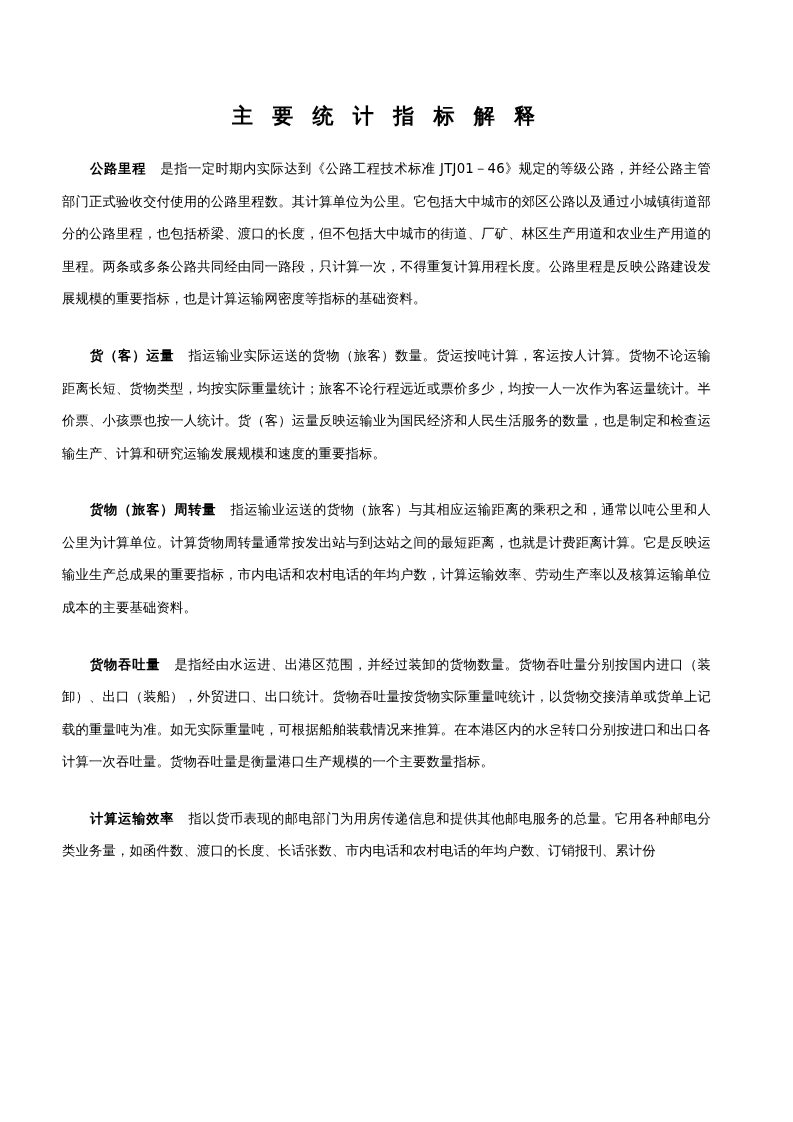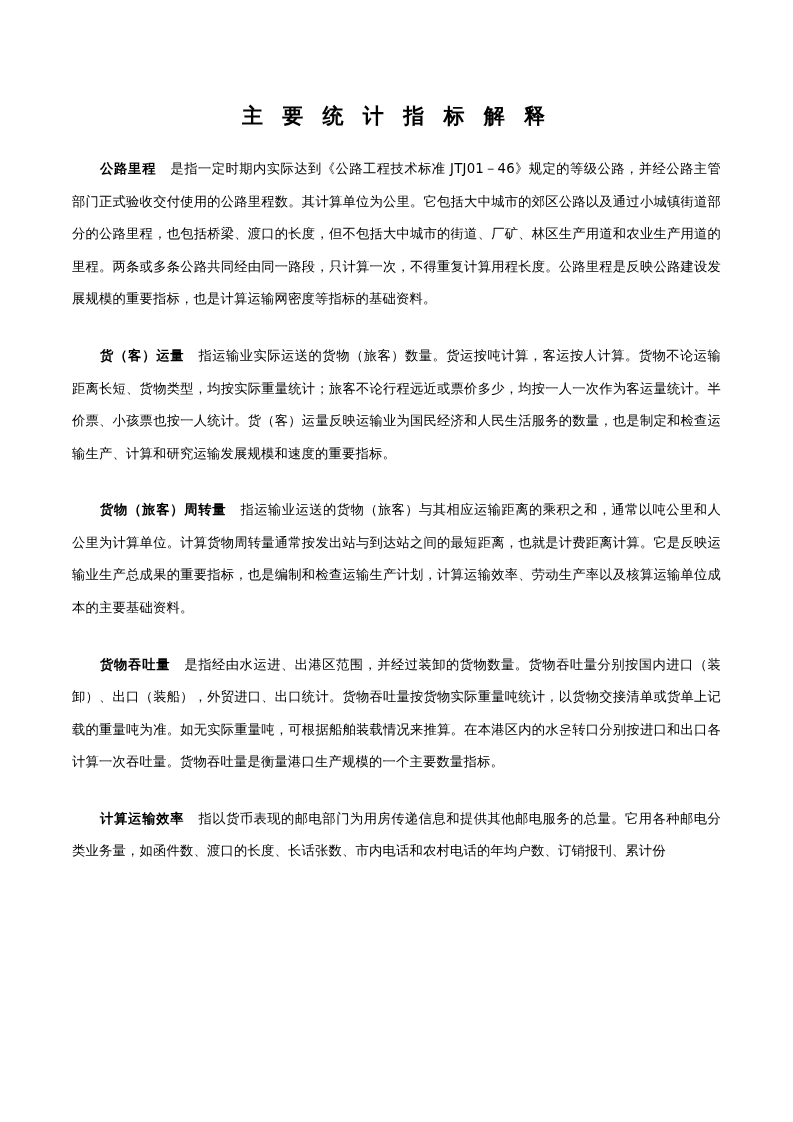--- a/index.html
+++ b/index.html
@@ -13,21 +13,21 @@
   .page {
     position: relative;
     width: 793px;
     height: 1122px;
     background: #ffffff;
     box-sizing: border-box;
     overflow: hidden;
   }
   .content {
     position: absolute;
-    left: 72px;
+    left: 62px;
     top: 0;
     width: 649px;
     height: 1122px;
   }
   .doc-title {
     margin-top: 104px;
     text-align: center;
     font-size: 21px;
     font-weight: bold;
     letter-spacing: 6px;
@@ -67,21 +67,21 @@
 
     <p class="para">
       <span class="term">公路里程</span><span class="gap"></span><span class="body-text">是指一定时期内实际达到《公路工程技术标准 JTJ01－46》规定的等级公路，并经公路主管部门正式验收交付使用的公路里程数。其计算单位为公里。它包括大中城市的郊区公路以及通过小城镇街道部分的公路里程，也包括桥梁、渡口的长度，但不包括大中城市的街道、厂矿、林区生产用道和农业生产用道的里程。两条或多条公路共同经由同一路段，只计算一次，不得重复计算用程长度。公路里程是反映公路建设发展规模的重要指标，也是计算运输网密度等指标的基础资料。</span>
     </p>
 
     <p class="para">
       <span class="term">货（客）运量</span><span class="gap"></span><span class="body-text">指运输业实际运送的货物（旅客）数量。货运按吨计算，客运按人计算。货物不论运输距离长短、货物类型，均按实际重量统计；旅客不论行程远近或票价多少，均按一人一次作为客运量统计。半价票、小孩票也按一人统计。货（客）运量反映运输业为国民经济和人民生活服务的数量，也是制定和检查运输生产、计算和研究运输发展规模和速度的重要指标。</span>
     </p>
 
     <p class="para">
-      <span class="term">货物（旅客）周转量</span><span class="gap"></span><span class="body-text">指运输业运送的货物（旅客）与其相应运输距离的乘积之和，通常以吨公里和人公里为计算单位。计算货物周转量通常按发出站与到达站之间的最短距离，也就是计费距离计算。它是反映运输业生产总成果的重要指标，也是编制和检查运输生产计划，计算运输效率、劳动生产率以及核算运输单位成本的主要基础资料。</span>
+      <span class="term">货物（旅客）周转量</span><span class="gap"></span><span class="body-text">指运输业运送的货物（旅客）与其相应运输距离的乘积之和，通常以吨公里和人公里为计算单位。计算货物周转量通常按发出站与到达站之间的最短距离，也就是计费距离计算。它是反映运输业生产总成果的重要指标，市内电话和农村电话的年均户数，计算运输效率、劳动生产率以及核算运输单位成本的主要基础资料。</span>
     </p>
 
     <p class="para">
       <span class="term">货物吞吐量</span><span class="gap"></span><span class="body-text">是指经由水运进、出港区范围，并经过装卸的货物数量。货物吞吐量分别按国内进口（装卸）、出口（装船），外贸进口、出口统计。货物吞吐量按货物实际重量吨统计，以货物交接清单或货单上记载的重量吨为准。如无实际重量吨，可根据船舶装载情况来推算。在本港区内的水운转口分别按进口和出口各计算一次吞吐量。货物吞吐量是衡量港口生产规模的一个主要数量指标。</span>
     </p>
 
     <p class="para">
       <span class="term">计算运输效率</span><span class="gap"></span><span class="body-text">指以货币表现的邮电部门为用房传递信息和提供其他邮电服务的总量。它用各种邮电分类业务量，如函件数、渡口的长度、长话张数、市内电话和农村电话的年均户数、订销报刊、累计份</span>
     </p>
 

